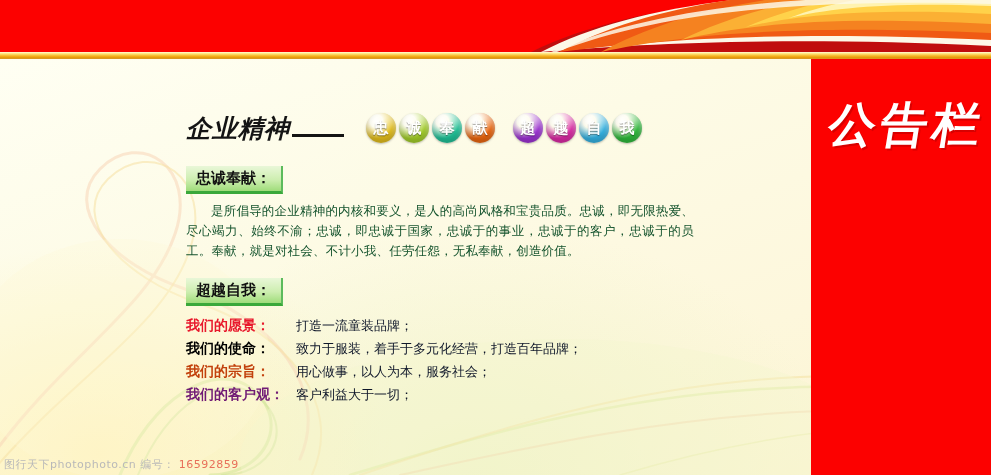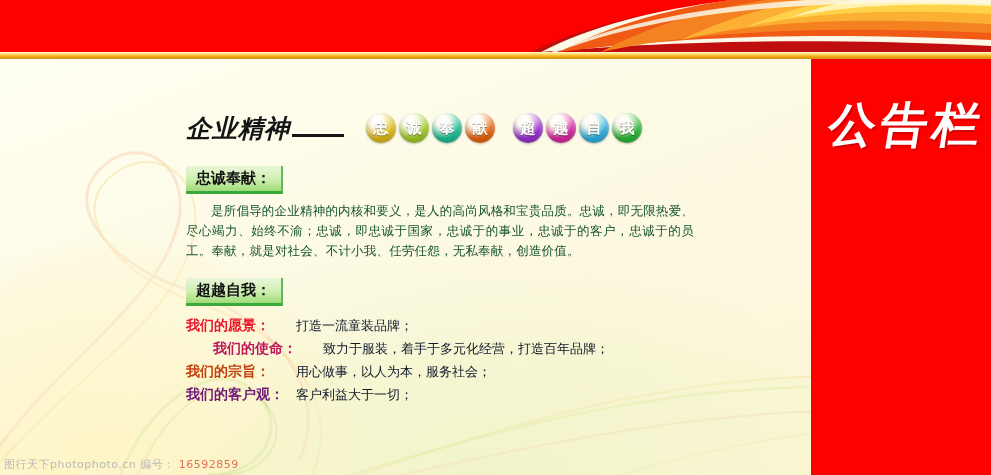--- a/index.html
+++ b/index.html
@@ -140,21 +140,21 @@
     <div>
       <div class="chip">超越自我：</div>
     </div>
 
     <div class="values">
       <div class="vrow">
         <span class="vlabel" style="color: rgb(232, 25, 44);">我们的愿景：</span>
         <span class="vtext">打造一流童装品牌；</span>
       </div>
       <div class="vrow">
-        <span class="vlabel" style="color: #be185d; margin-left: 27px;">我们的使命：</span>
+        <span class="vlabel" style="color: #000000;">我们的使命：</span>
         <span class="vtext">致力于服装，着手于多元化经营，打造百年品牌；</span>
       </div>
       <div class="vrow">
         <span class="vlabel" style="color: #c2410c;">我们的宗旨：</span>
         <span class="vtext">用心做事，以人为本，服务社会；</span>
       </div>
       <div class="vrow">
         <span class="vlabel" style="color: #701a75;">我们的客户观：</span>
         <span class="vtext">客户利益大于一切；</span>
       </div>

